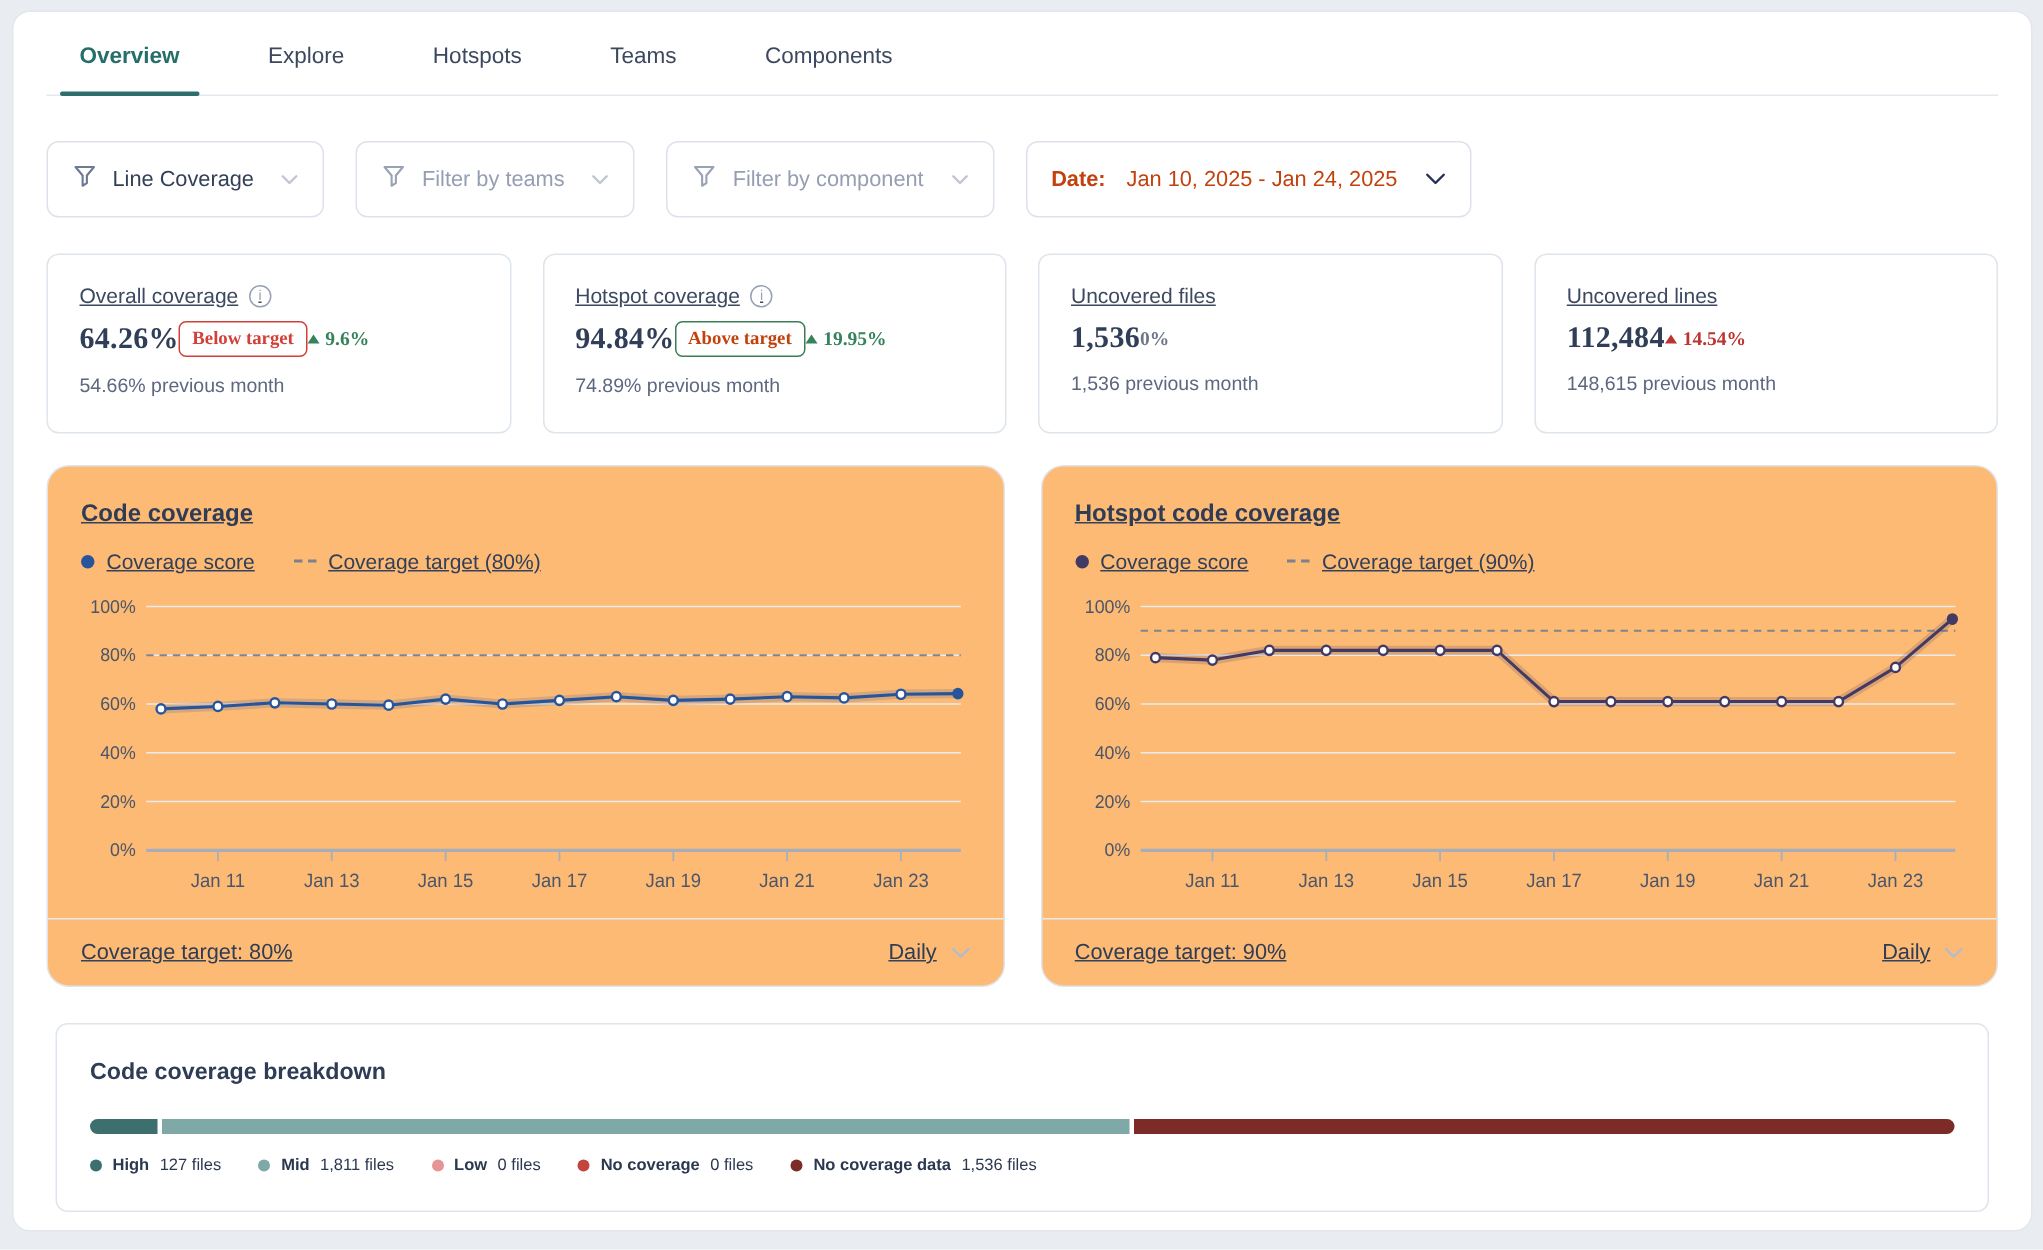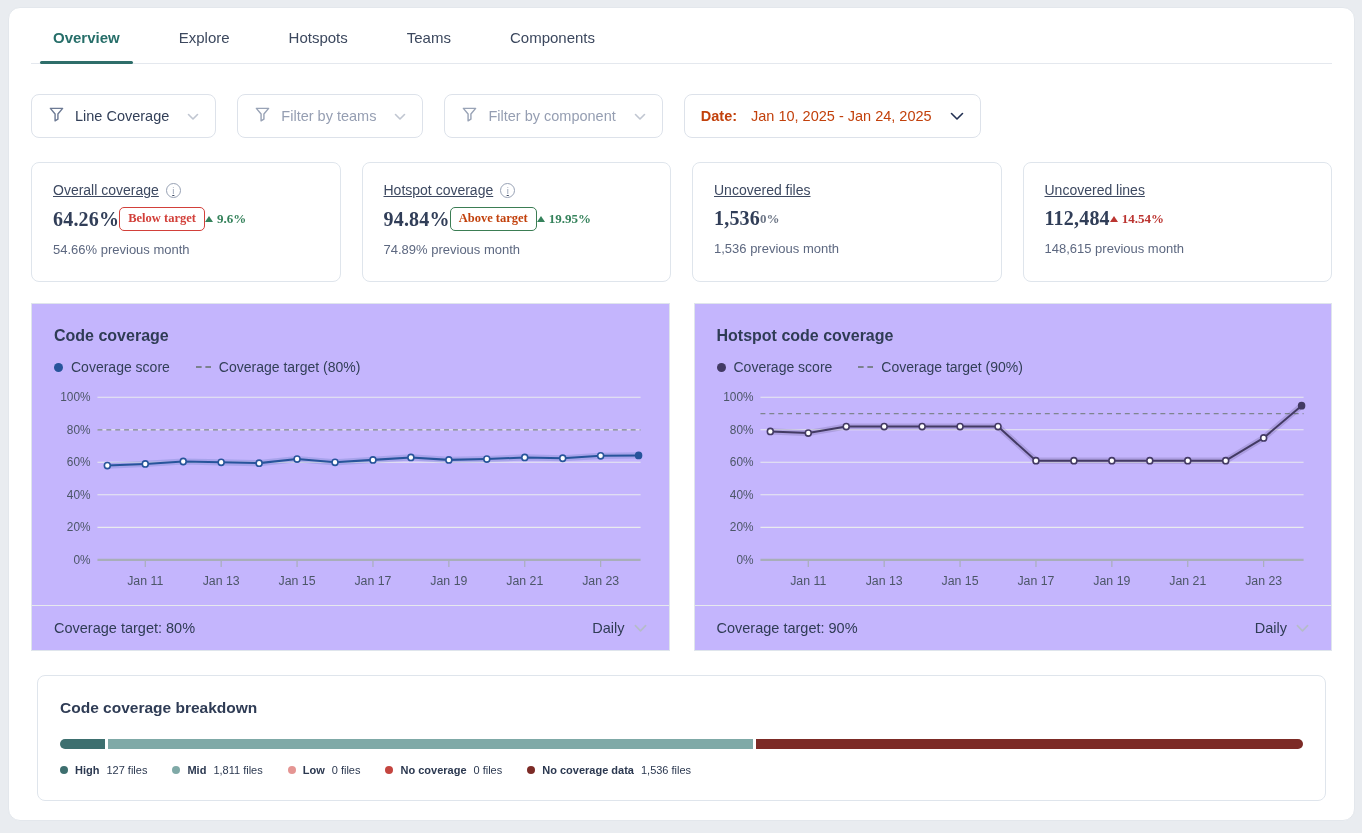--- a/index.html
+++ b/index.html
@@ -30,21 +30,21 @@
   }
   .tab.active { color:#266e69; font-weight:bold; }
   .tab.active::after {
     content:""; position:absolute; left:0; right:0; bottom:-1px; height:3px;
     background:#2e6e6a; border-radius:2px;
   }
   
   .filters-row { display:flex; gap:21px; margin:30px 22px 0; }
   .filter-btn {
     display:flex; align-items:center; gap:10px;
-    height:44px; padding:0 16px;
+    height:51px; padding:0 16px;
     border:1px solid #dde2ea; border-radius:8px; background:#fff; cursor:pointer;
     font-size:14.5px;
   }
   .filter-btn .flabel { color:#323f58; font-weight:500; }
   .filter-btn .fplaceholder { color:#959eb2; }
   .filter-btn .chev { margin-left:8px; }
   .date-btn { font-size:14.5px; color:#c2410c; }
   .date-btn .date-key { font-weight:bold; margin-right:4px; }
   
   .stats-row { display:flex; gap:21px; margin:24px 22px 0; }
@@ -68,22 +68,22 @@
   .badge.success { color:#c2410c; border-color:#3b7d54; }
   .delta { display:flex; align-items:center; gap:4px; font-size:13px; font-weight:600; }
   .delta.green { color:#35825b; }
   .delta.red   { color:#bb3430; }
   .delta.gray  { color:#6e7787; }
   .tri-up { width:0; height:0; border-left:4.5px solid transparent; border-right:4.5px solid transparent; border-bottom:6px solid currentColor; display:inline-block; }
   .stat-prev { margin-top:11px; font-size:13px; color:#5d6880; }
   
   .charts-row { display:flex; gap:24px; margin:21px 22px 0; }
   .chart-card {
-    flex:1 1 0; border:1px solid #dfe5ec; border-radius:0; background:#c4b5fd;
-    display:flex; flex-direction:column;
+    flex:1 1 0; border:1px solid #dfe5ec; border-radius:15px; background:#fdba74;
+    display:flex; flex-direction:column;text-decoration:underline;
   }
   .chart-body { padding:23px 22px 6px; }
   .chart-title { font-size:16px; font-weight:bold; color:#2f3c55; }
   .chart-legend { display:flex; align-items:center; gap:26px; margin-top:14px; font-size:14px; color:#323f58; }
   .legend-item { display:flex; align-items:center; gap:8px; }
   .legend-dot { width:9px; height:9px; border-radius:50%; display:inline-block; }
   .legend-dash { width:15px; border-top:2.5px dashed #7b828e; display:inline-block; }
   .chart-svg { width:100%; height:212px; margin-top:12px; display:block; }
   .chart-footer {
     border-top:1px solid #e6e9ee; margin-top:auto;

